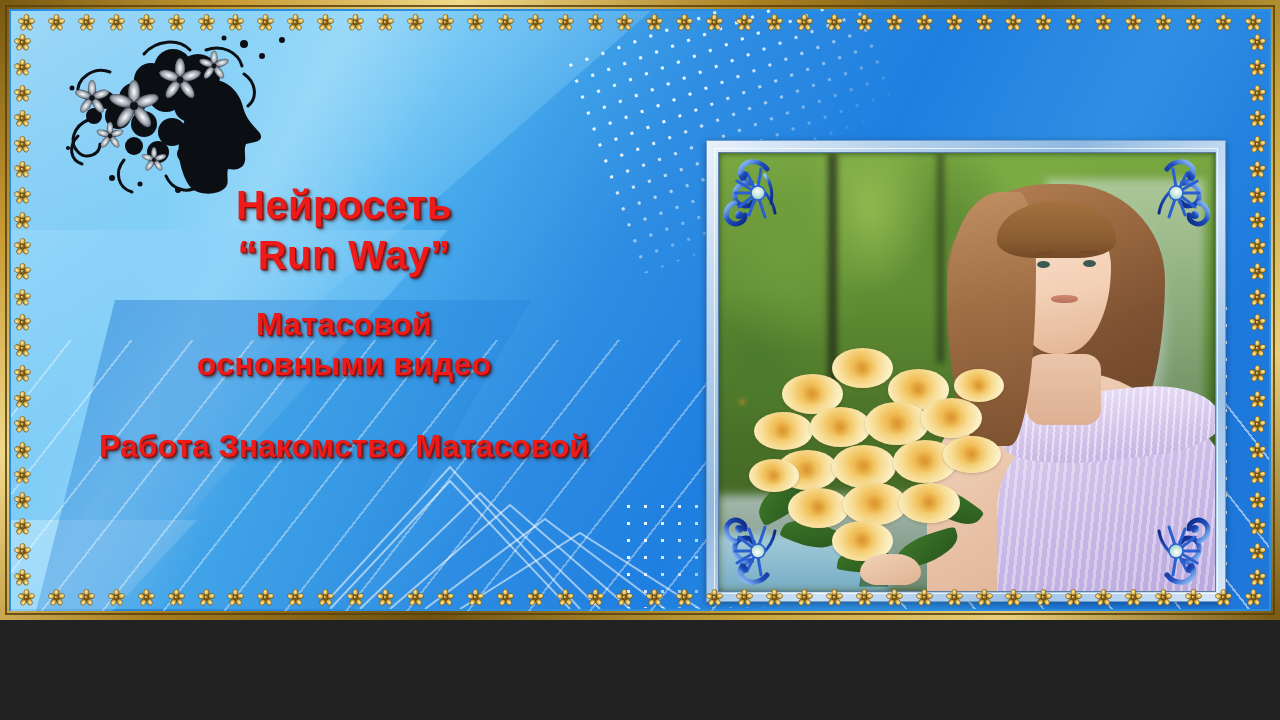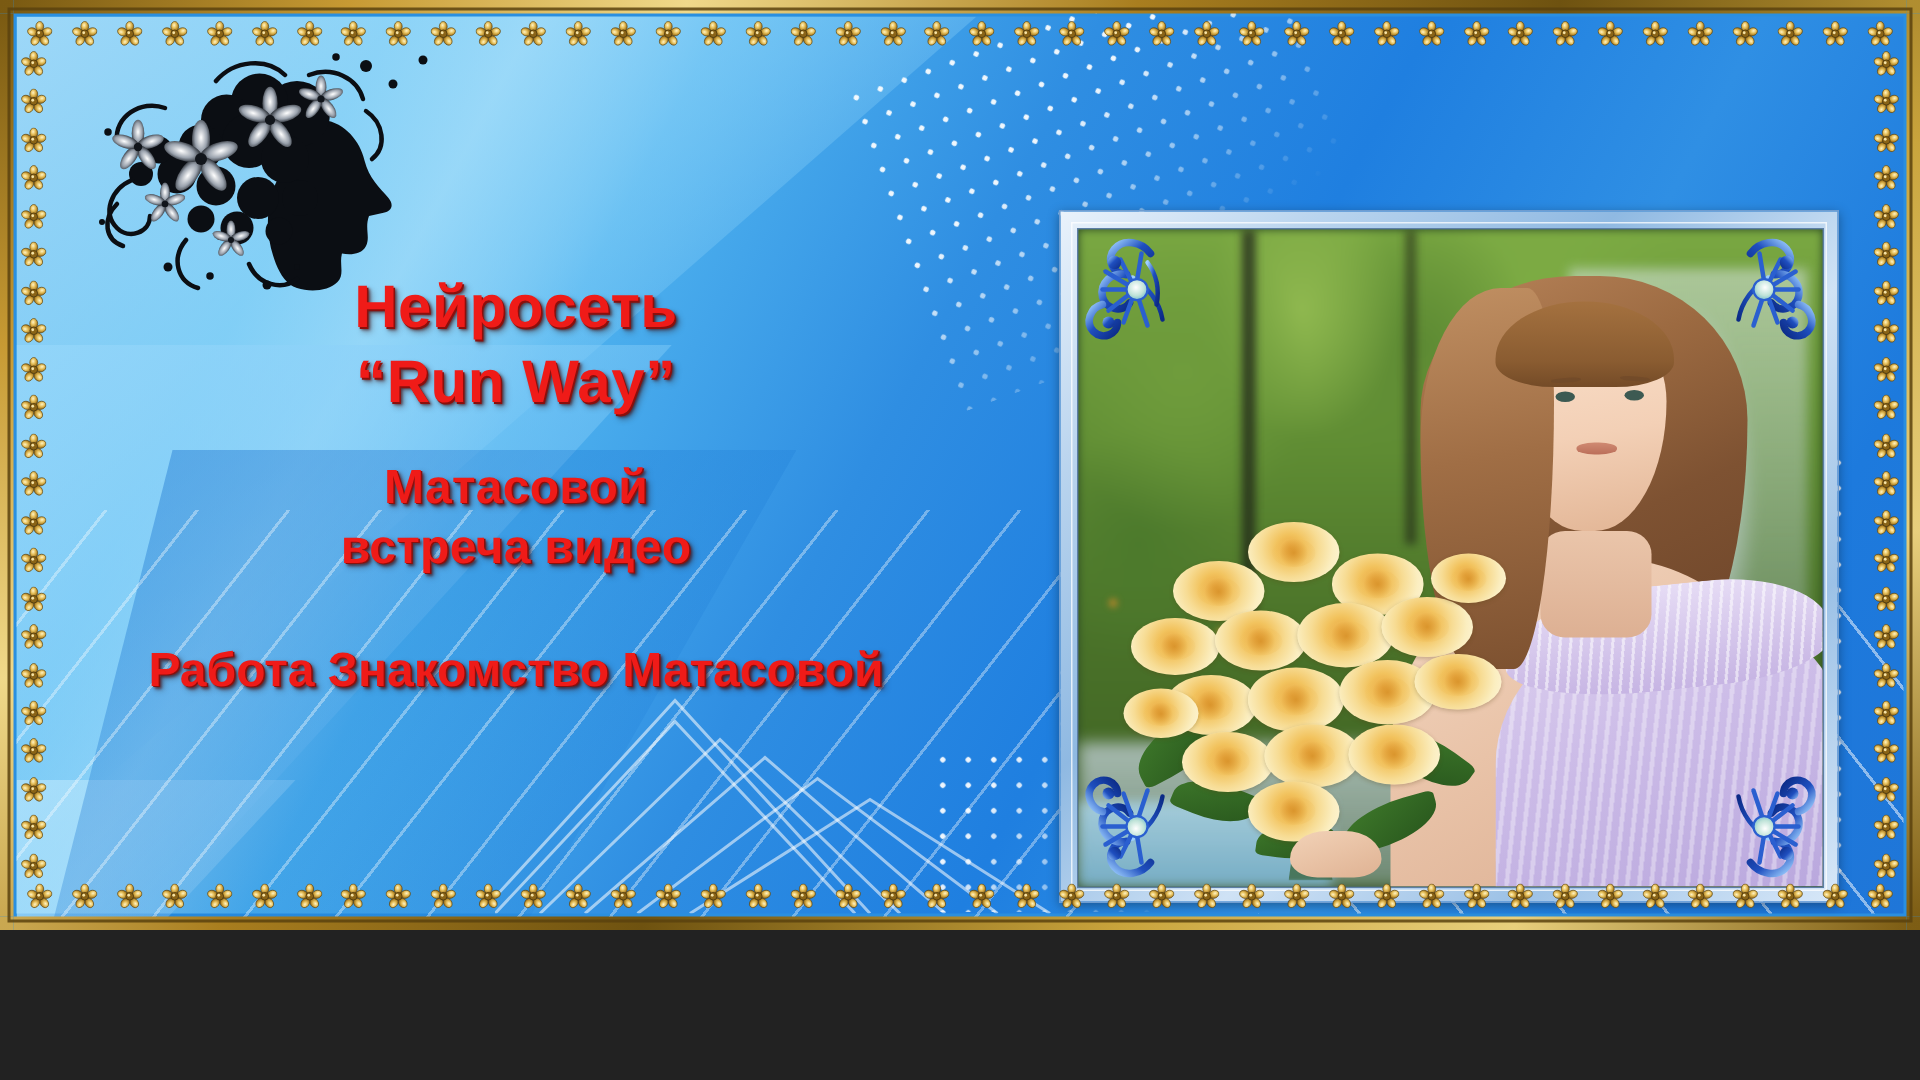--- a/index.html
+++ b/index.html
@@ -473,21 +473,21 @@
       </g>
     </svg>
   </div>
 
   <div class="text-col">
     <div class="title-line">Нейросеть</div>
     <div class="title-line">“Run Way”</div>
 
     <div class="subtitle-block">
       <div class="subtitle-line">Матасовой</div>
-      <div class="subtitle-line">встреча видео</div>
+      <div class="subtitle-line">основными видео</div>
     </div>
 
     <div class="author-line">Работа Знакомство Матасовой</div>
   </div>
 
   <div class="photo-frame">
     <div class="inner-line"></div>
     <div class="photo">
       <div class="photo-scene">
         <div class="ph-green"></div>

